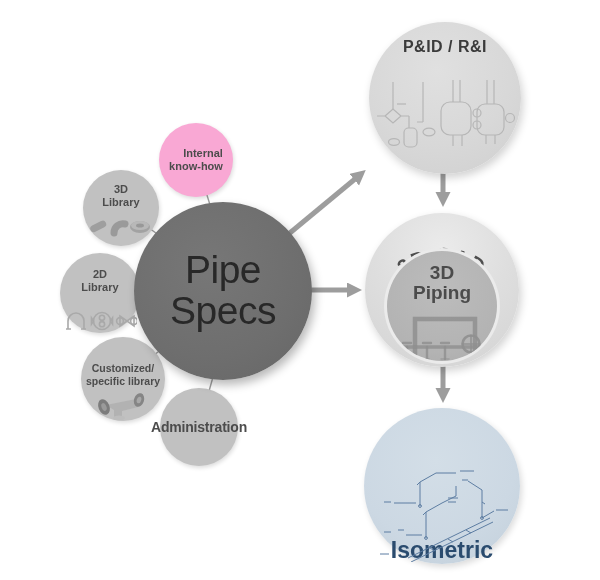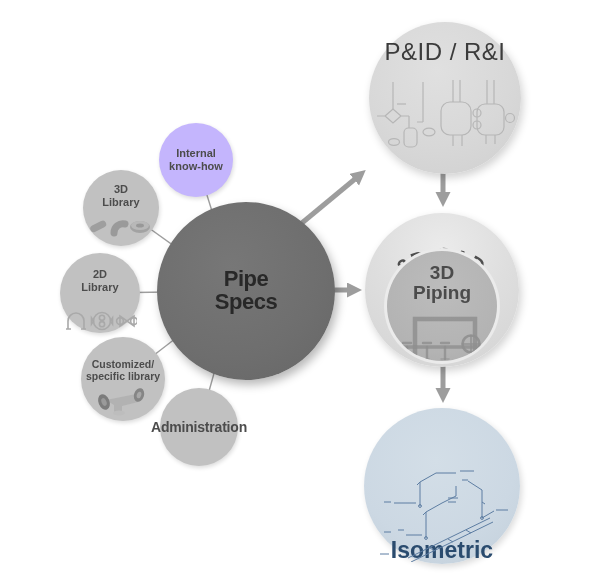--- a/index.html
+++ b/index.html
@@ -13,38 +13,38 @@
     display:flex;flex-direction:column;align-items:center;justify-content:center;
     text-align:center;box-sizing:border-box;
   }
   .pre{white-space:pre-line;}
   .sat{
     background:#c1c1c1;color:#4c4c4c;font-weight:bold;
     font-size:11px;line-height:1.18;z-index:2;
     box-shadow:1px 2px 4px rgba(0,0,0,0.14);
   }
   #center-circle{
-    left:157px;top:202px;width:178px;height:178px;
+    left:134px;top:202px;width:178px;height:178px;
     background:radial-gradient(circle at 42% 36%, #777777 0%, #6e6e6e 60%, #666666 100%);
-    color:#282828;font-weight:bold;font-size:22px;line-height:1.04;
+    color:#282828;font-weight:normal;font-size:39px;line-height:1.04;
     letter-spacing:-0.5px;z-index:3;
     box-shadow:3px 5px 10px rgba(0,0,0,0.28);
   }
-  #sat-internal{left:159px;top:123px;width:74px;height:74px;background:#c4b5fd;}
+  #sat-internal{left:159px;top:123px;width:74px;height:74px;background:#f9a8d4;text-align:right;}
   #sat-3d-lib{left:83px;top:170px;width:76px;height:76px;justify-content:flex-start;padding-top:13px;}
   #sat-2d-lib{left:60px;top:253px;width:80px;height:80px;justify-content:space-between;padding-top:15px;}
-  #sat-custom{left:81px;top:337px;width:84px;height:84px;justify-content:center;padding-top:16px;font-size:10.5px;}
+  #sat-custom{left:81px;top:337px;width:84px;height:84px;justify-content:flex-end;padding-top:16px;font-size:10.5px;}
   #sat-admin{left:160px;top:388px;width:78px;height:78px;font-size:14px;letter-spacing:-0.2px;}
   #pid-circle{
     left:369px;top:22px;width:152px;height:152px;
     background:radial-gradient(circle at 45% 32%, #e0e0e0 0%, #d8d8d8 55%, #cfcfcf 100%);
     box-shadow:2px 4px 8px rgba(0,0,0,0.18);z-index:2;
     justify-content:flex-start;padding-top:16px;
   }
-  #pid-title{color:#3b3b3b;font-weight:normal;font-size:24px;letter-spacing:0.5px;}
+  #pid-title{color:#3b3b3b;font-weight:bold;font-size:16px;letter-spacing:0.5px;}
   #pid-art{position:absolute;left:6px;top:58px;}
   #cad-outer{
     left:365px;top:213px;width:154px;height:154px;
     background:radial-gradient(circle at 50% 24%, #ebebeb 0%, #dedede 48%, #d3d3d3 100%);
     box-shadow:2px 4px 8px rgba(0,0,0,0.18);z-index:2;
   }
   #cad-arc-svg{position:absolute;left:0;top:0;}
   #cad-inner{
     left:19px;top:35px;width:116px;height:116px;
     background:radial-gradient(circle at 50% 35%, #bcbcbc 0%, #b3b3b3 70%, #a9a9a9 100%);

